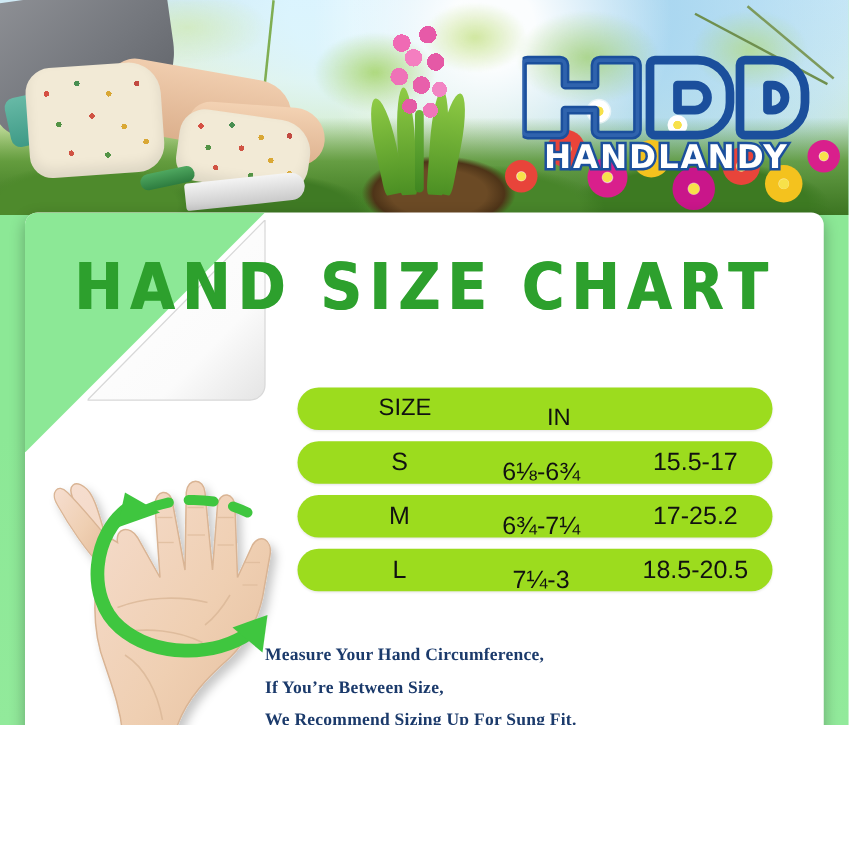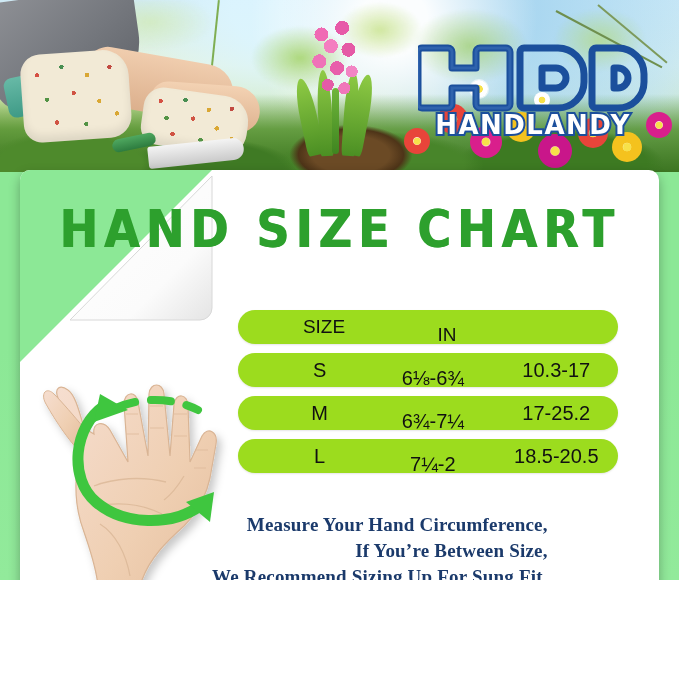--- a/index.html
+++ b/index.html
@@ -292,25 +292,24 @@
   .t-head .c { font-size: 19px; }
   .t-body .c { font-size: 20px; }
 
   
   #note {
     position: absolute;
     left: 192px; top: 342px;
     z-index: 6;
     font-family: "Liberation Serif", serif;
     font-weight: 700;
-    font-size: 19px;
+    font-size: 14px;
     line-height: 26px;
     color: #1b3a6b;
     letter-spacing: .2px;
-    text-align: right;
   }
   #note div { white-space: nowrap; }
 </style>
 </head>
 <body>
 
 <div id="page">
 
   <div id="banner">
     <div class="bn-layer bn-sky"></div>
@@ -468,32 +467,32 @@
     <div id="size-table">
 
       <div class="t-row t-head">
         <div class="c c0">SIZE</div>
         <div class="c c1">IN</div>
       </div>
 
       <div class="t-row t-body">
         <div class="c c0">S</div>
         <div class="c c1">6⅛-6¾</div>
-        <div class="c c2">10.3-17</div>
+        <div class="c c2">15.5-17</div>
       </div>
 
       <div class="t-row t-body">
         <div class="c c0">M</div>
         <div class="c c1">6¾-7¼</div>
         <div class="c c2">17-25.2</div>
       </div>
 
       <div class="t-row t-body">
         <div class="c c0">L</div>
-        <div class="c c1">7¼-2</div>
+        <div class="c c1">7¼-3</div>
         <div class="c c2">18.5-20.5</div>
       </div>
 
     </div>
 
     <div id="note">
       <div>Measure Your Hand Circumference,</div>
       <div>If You’re Between Size,</div>
       <div>We Recommend Sizing Up For Sung Fit.</div>
     </div>

